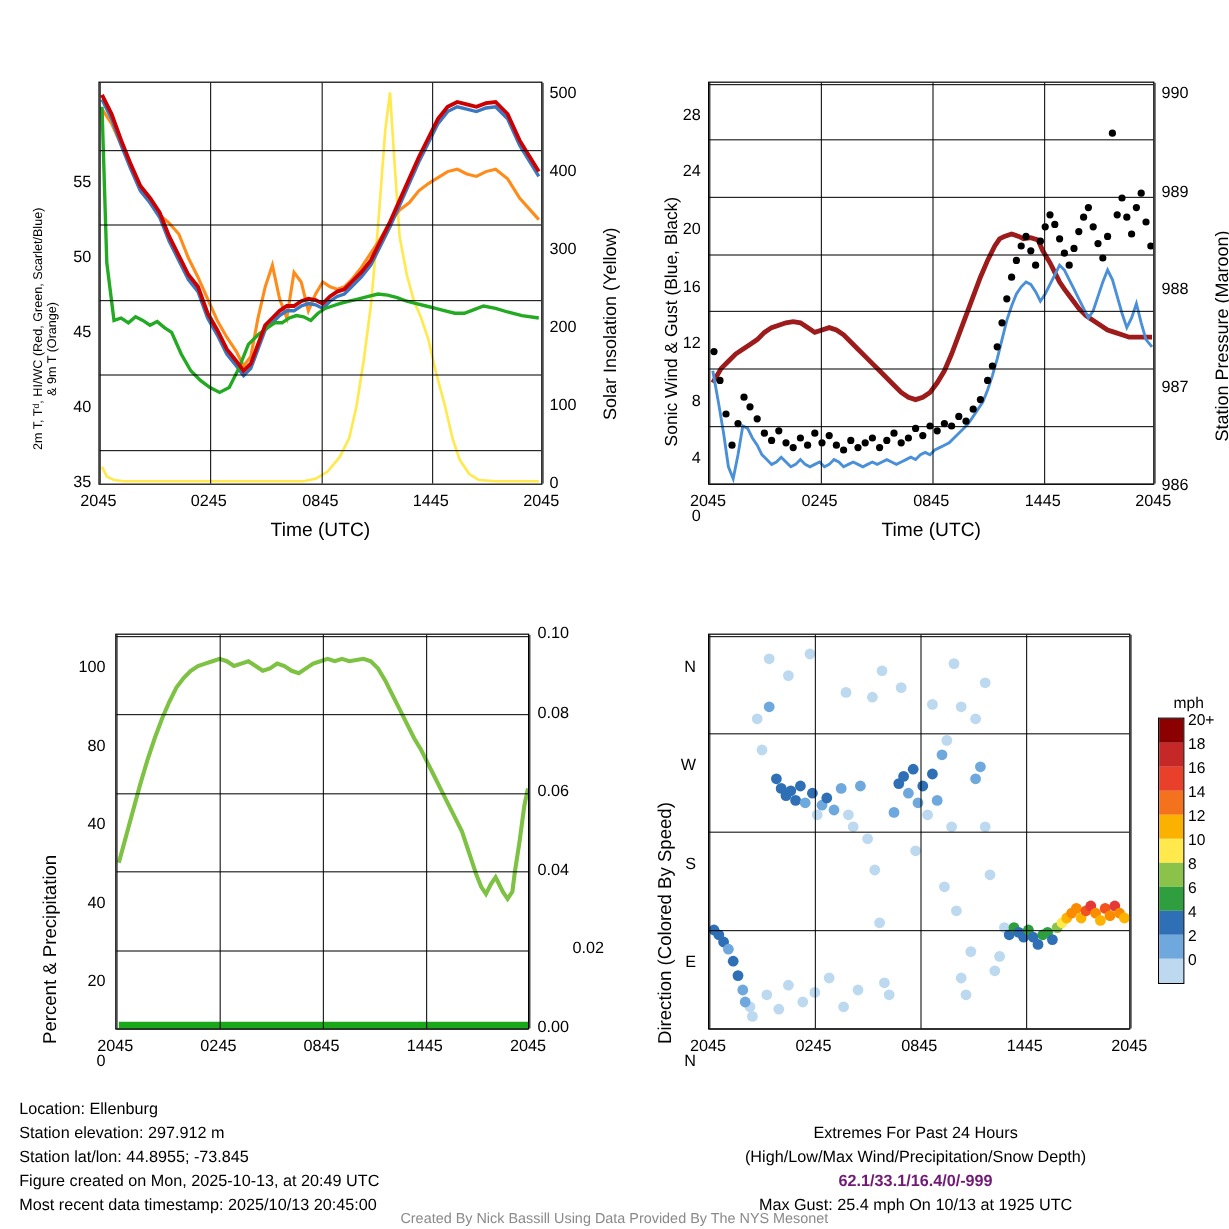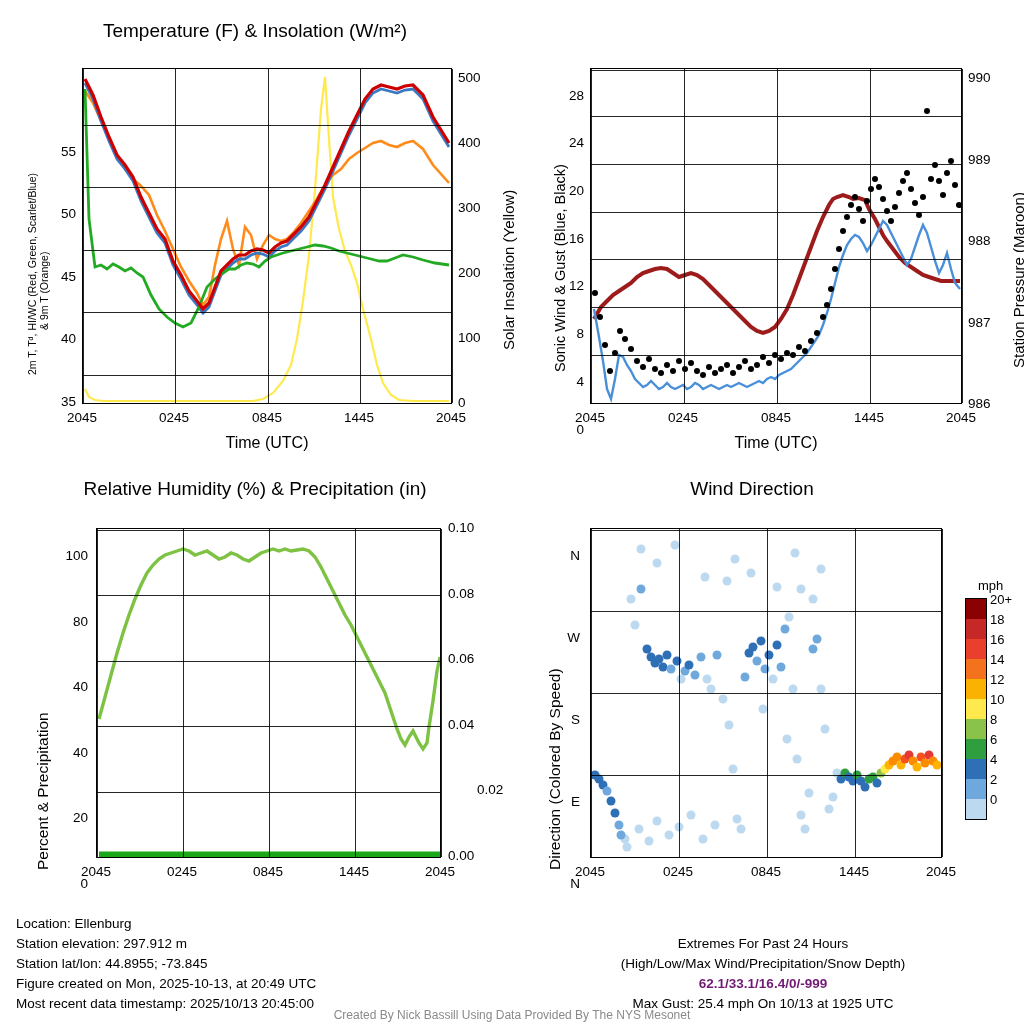--- a/index.html
+++ b/index.html
@@ -17,21 +17,20 @@
   .small-rot{font-size:10.5px;}
   .foot{position:absolute;font-size:13.5px;}
   .red-bold{color:#701a75;font-weight:bold;}
   svg{display:block;}
   .legend-lab{position:absolute;font-size:13px;}
 </style>
 </head>
 <body>
 
 <div class="panel" style="left:0;top:0;width:512px;height:470px;">
-  <div class="ttl" style="position:absolute;left:20px;top:20px;width:470px;">Temperature (F) &amp; Insolation (W/m²)</div>
 
   <div class="rot small-rot" style="left:26px;top:375px;transform:rotate(-90deg);">
     <span>2m T, Tᵈ, HI/WC (Red, Green, Scarlet/Blue)</span>
   </div>
   <div class="rot small-rot" style="left:38px;top:330px;transform:rotate(-90deg);">
     <span>&amp; 9m T (Orange)</span>
   </div>
 
   <div class="rot" style="left:500px;top:350px;transform:rotate(-90deg);font-size:15px;">
     <span>Solar Insolation (Yellow)</span>
@@ -214,21 +213,20 @@
   <div class="tick-lab" style="left:48px;top:410px;width:60px;">2045</div>
   <div class="tick-lab" style="left:141px;top:410px;width:60px;">0245</div>
   <div class="tick-lab" style="left:234px;top:410px;width:60px;">0845</div>
   <div class="tick-lab" style="left:327px;top:410px;width:60px;">1445</div>
   <div class="tick-lab" style="left:419px;top:410px;width:60px;">2045</div>
 
   <div class="axis-title" style="left:78px;top:434px;width:372px;">Time (UTC)</div>
 </div>
 
 <div class="panel" style="left:0;top:470px;width:512px;height:450px;">
-  <div class="ttl" style="position:absolute;left:10px;top:8px;width:490px;">Relative Humidity (%) &amp; Precipitation (in)</div>
 
   <div class="rot" style="left:34px;top:400px;transform:rotate(-90deg);font-size:15.5px;">
     <span>Percent &amp; Precipitation</span>
   </div>
 
   <div class="plotbox" style="left:96px;top:58px;width:345px;height:330px;">
     <div class="grid-v" style="left:0px;"></div>
     <div class="grid-v" style="left:86px;"></div>
     <div class="grid-v" style="left:172px;"></div>
     <div class="grid-v" style="left:258px;"></div>
@@ -261,21 +259,20 @@
   <div class="ylab-r" style="left:448px;top:50px;">0.10</div>
 
   <div class="tick-lab" style="left:66px;top:394px;width:60px;">2045</div>
   <div class="tick-lab" style="left:152px;top:394px;width:60px;">0245</div>
   <div class="tick-lab" style="left:238px;top:394px;width:60px;">0845</div>
   <div class="tick-lab" style="left:324px;top:394px;width:60px;">1445</div>
   <div class="tick-lab" style="left:410px;top:394px;width:60px;">2045</div>
 </div>
 
 <div class="panel" style="left:512px;top:470px;width:512px;height:450px;">
-  <div class="ttl" style="position:absolute;left:10px;top:8px;width:460px;">Wind Direction</div>
 
   <div class="rot" style="left:34px;top:400px;transform:rotate(-90deg);font-size:15.5px;">
     <span>Direction (Colored By Speed)</span>
   </div>
 
   <div class="plotbox" style="left:78px;top:58px;width:352px;height:330px;">
     <div class="grid-v" style="left:0px;"></div>
     <div class="grid-v" style="left:88px;"></div>
     <div class="grid-v" style="left:176px;"></div>
     <div class="grid-v" style="left:264px;"></div>

